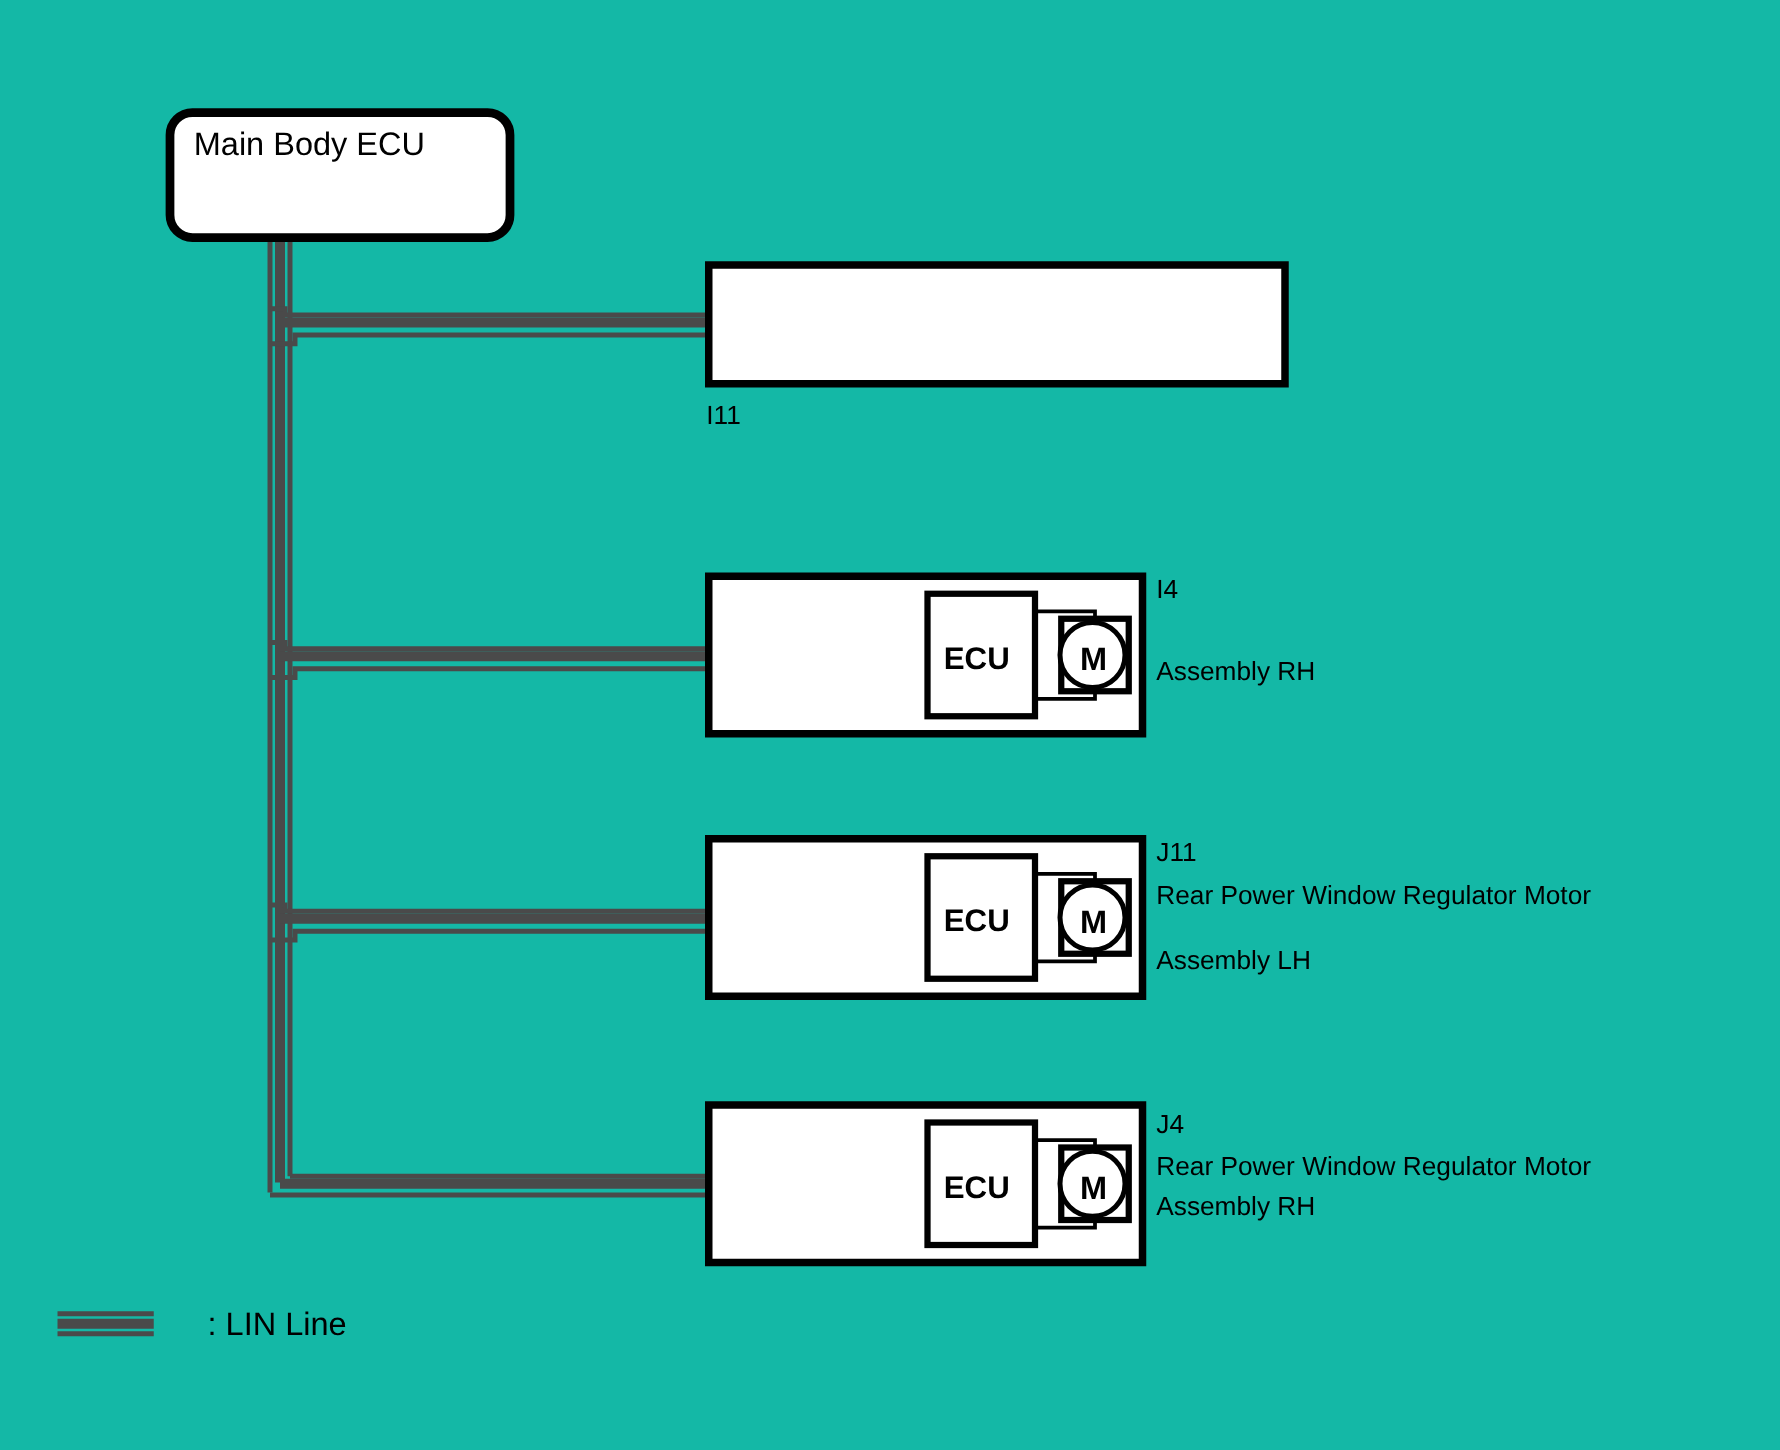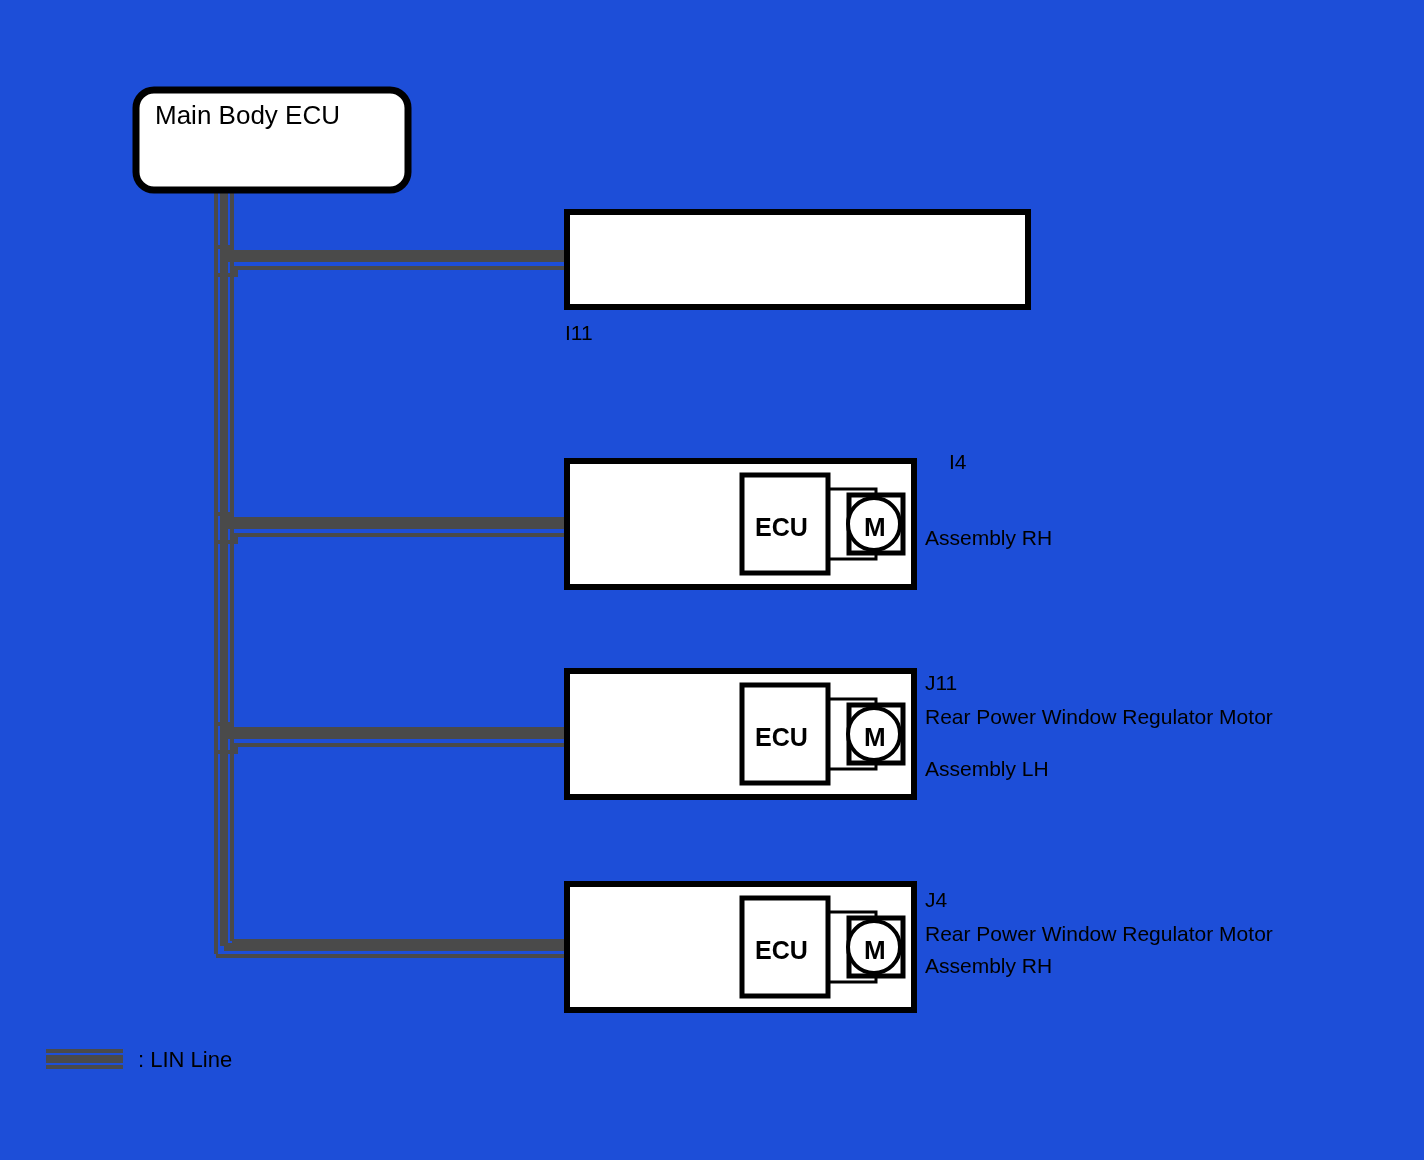--- a/index.html
+++ b/index.html
@@ -8,21 +8,21 @@
     background: #ffffff;
   }
   body {
     font-family: "Liberation Sans", sans-serif;
     color: #000000;
   }
   #canvas {
     position: relative;
     width: 1424px;
     height: 1160px;
-    background: #1d4ed8;
+    background: #14b8a6;
     overflow: hidden;
   }
   svg.diagram {
     position: absolute;
     left: 0;
     top: 0;
     width: 1424px;
     height: 1160px;
   }
   .lbl {
@@ -39,21 +39,22 @@
   }
   .lbl-inner-ecu {
     font-size: 25px;
     font-weight: bold;
   }
   .lbl-motor {
     font-size: 26px;
     font-weight: bold;
   }
   .lbl-legend {
-    font-size: 22px;
+    font-size: 26px;
+    margin-left: 28px;
   }
 </style>
 </head>
 <body>
 
 <div id="canvas">
 
   <svg class="diagram" viewBox="0 0 1424 1160">
 
     <g>
@@ -132,21 +133,21 @@
     </g>
 
   </svg>
 
   <div class="lbl lbl-ecu-title" style="left:155px; top:99px;">Main Body ECU</div>
 
   <div class="lbl" style="left:565px; top:316px;">I11</div>
 
   <div class="lbl lbl-inner-ecu" style="left:755px; top:511px;">ECU</div>
   <div class="lbl lbl-motor" style="left:864px; top:511px;">M</div>
-  <div class="lbl" style="left:925px; top:445px;margin-left:24px;">I4</div>
+  <div class="lbl" style="left:925px; top:455px;">I4</div>
   <div class="lbl" style="left:925px; top:521px;">Assembly RH</div>
 
   <div class="lbl lbl-inner-ecu" style="left:755px; top:721px;">ECU</div>
   <div class="lbl lbl-motor" style="left:864px; top:721px;">M</div>
   <div class="lbl" style="left:925px; top:666px;">J11</div>
   <div class="lbl" style="left:925px; top:700px;">Rear Power Window Regulator Motor</div>
   <div class="lbl" style="left:925px; top:752px;">Assembly LH</div>
 
   <div class="lbl lbl-inner-ecu" style="left:755px; top:934px;">ECU</div>
   <div class="lbl lbl-motor" style="left:864px; top:934px;">M</div>

